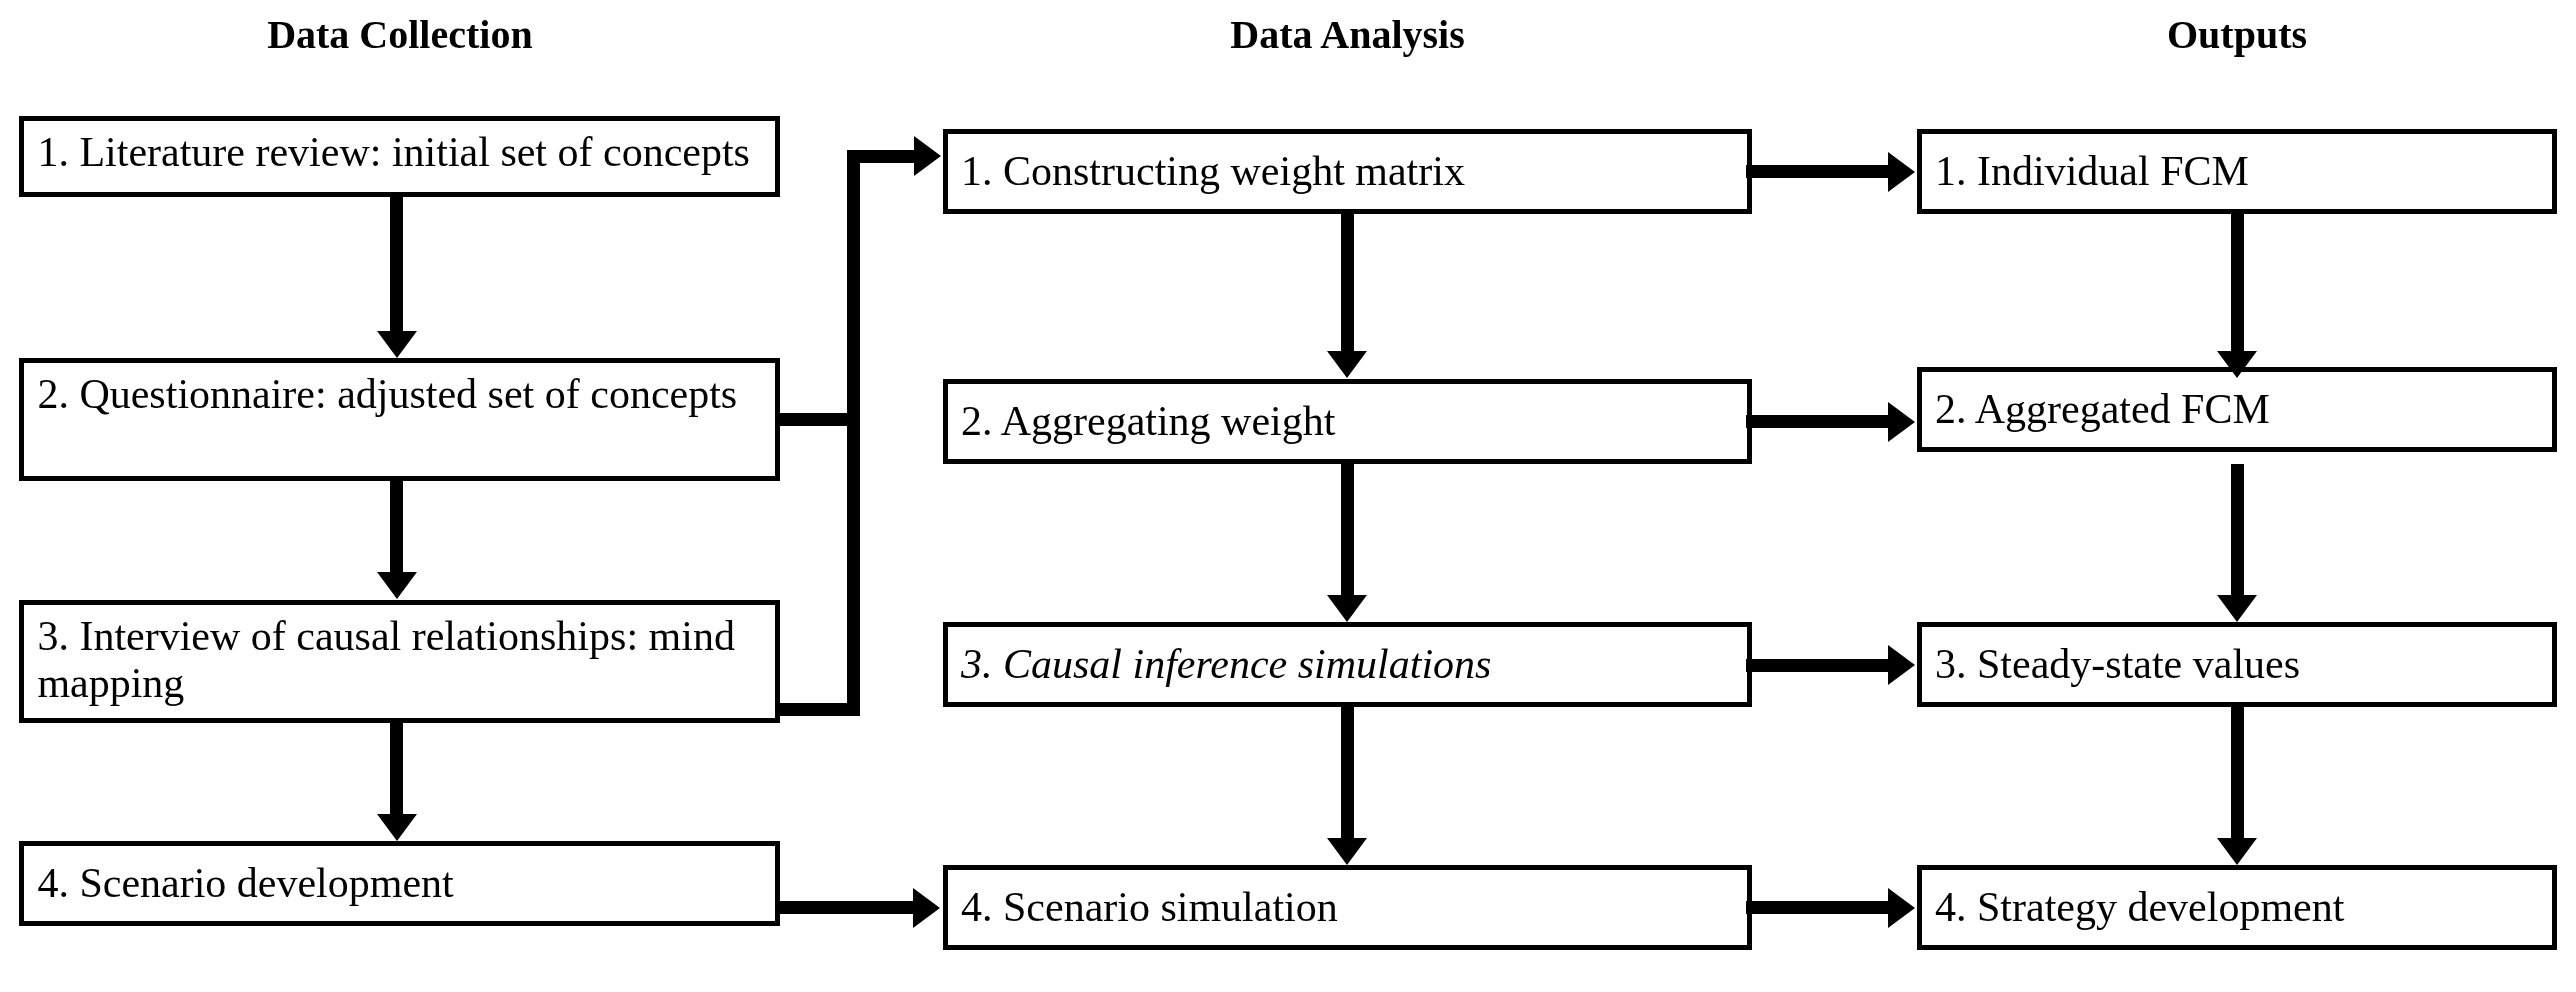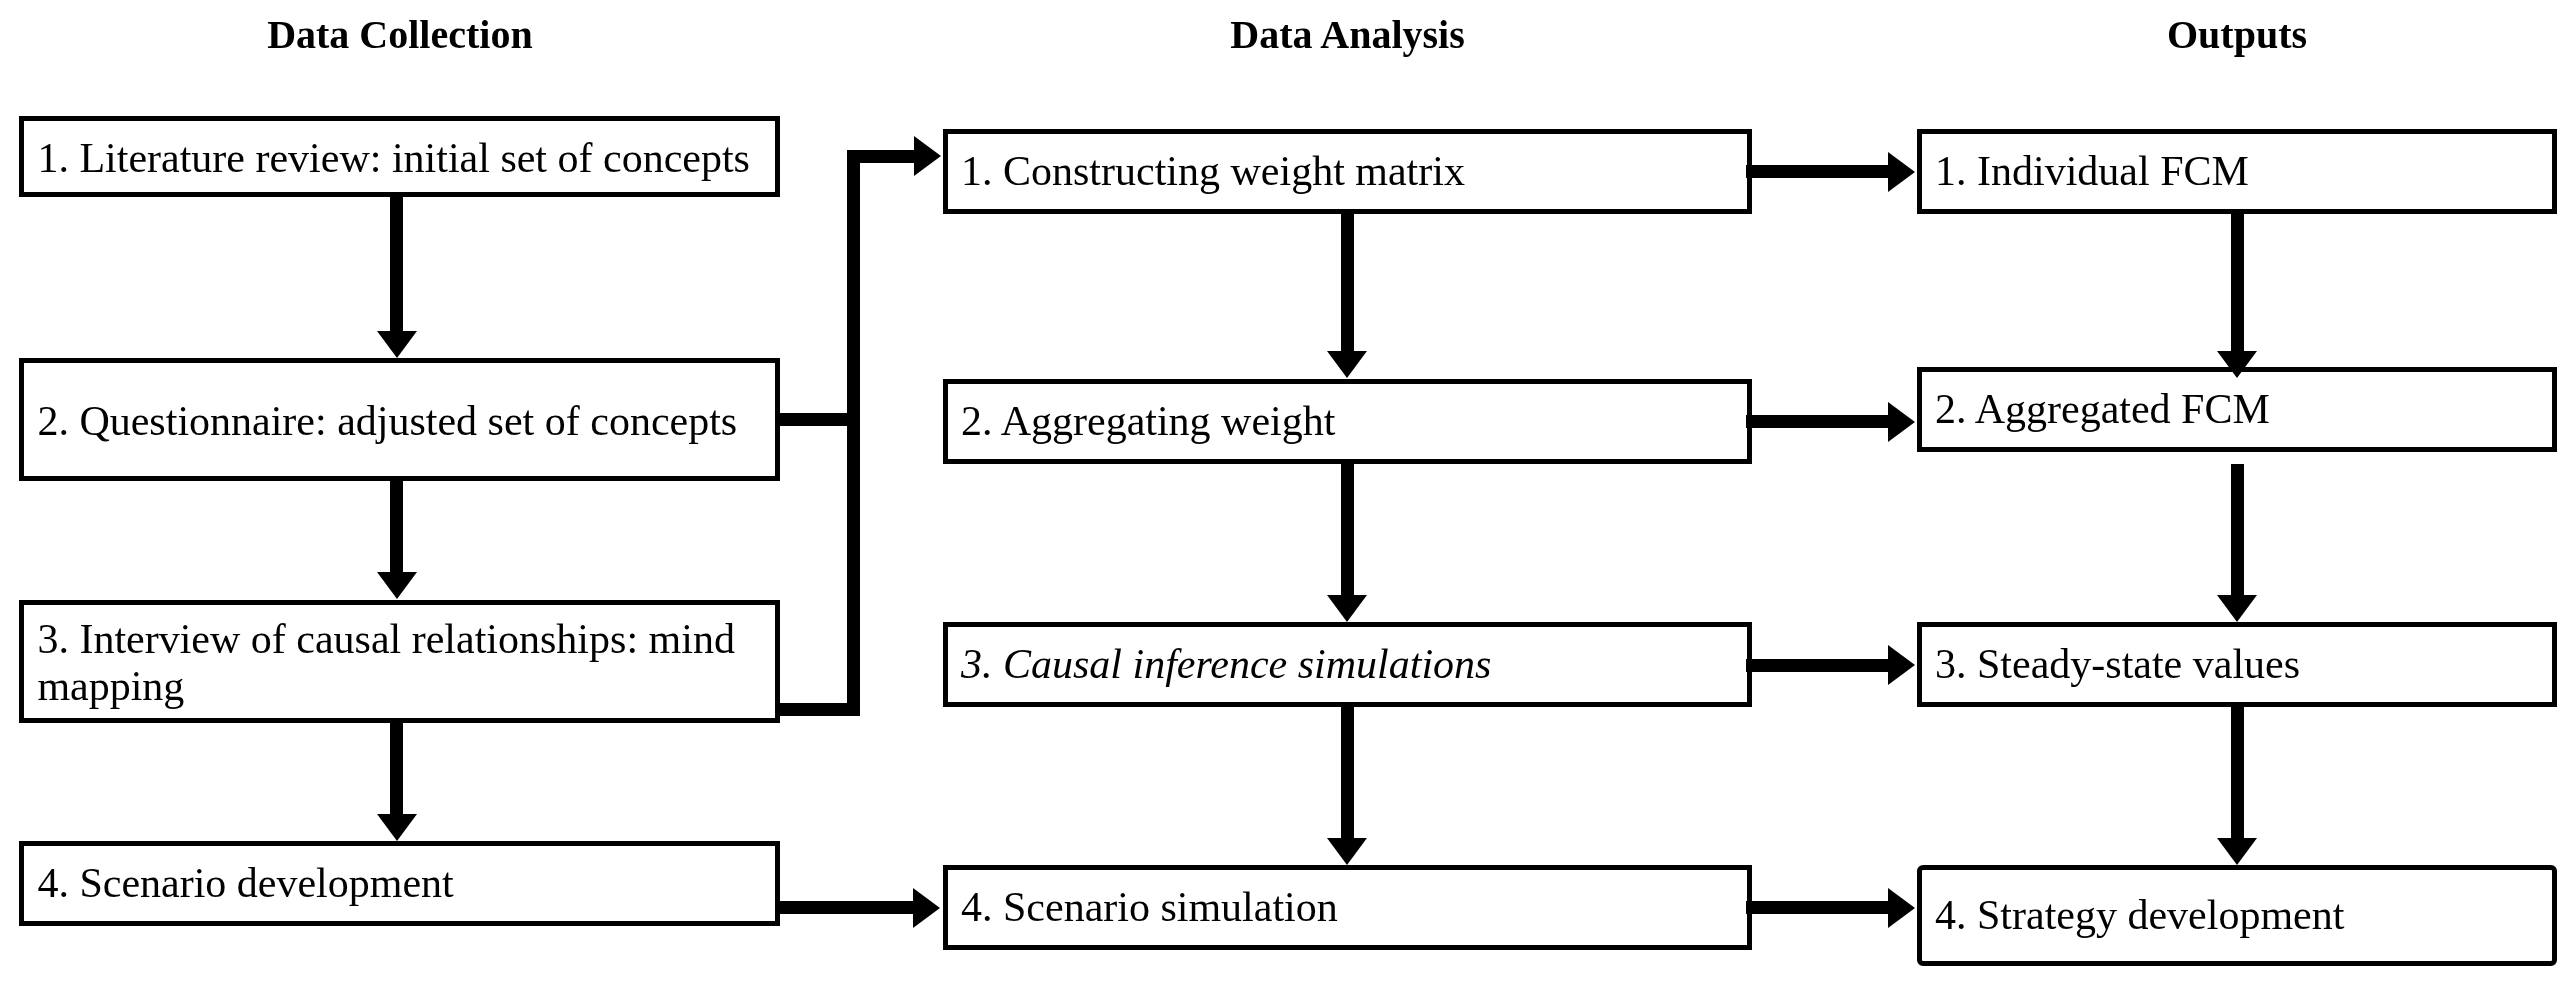--- a/index.html
+++ b/index.html
@@ -44,21 +44,21 @@
     display: flex;
     align-items: center;
     overflow: hidden;
   }
   .node .node-label {
     display: block;
     width: 100%;
     text-align: left;
   }
   .node.two-line {
-    align-items: center;
+    align-items: flex-start;
     padding-top: 8px;
   }
 
   
   .conn {
     position: absolute;
     background: #000000;
   }
   .v-line { width: 13px; }
   .h-line { height: 13px; }
@@ -129,21 +129,21 @@
   </div>
 
   <div class="node" style="left:1917px; top:367px; width:640px; height:85px;">
     <span class="node-label">2. Aggregated FCM</span>
   </div>
 
   <div class="node" style="left:1917px; top:622px; width:640px; height:85px;justify-content:center;">
     <span class="node-label">3. Steady-state values</span>
   </div>
 
-  <div class="node" style="left:1917px; top:865px; width:640px; height:101px;border-radius:6px;">
+  <div class="node" style="left:1917px; top:865px; width:640px; height:85px;">
     <span class="node-label">4. Strategy development</span>
   </div>
 
   <div class="conn v-line" style="left:390px; top:197px; height:135px;"></div>
   <div class="arrow-down" style="left:377px; top:331px;"></div>
 
   <div class="conn v-line" style="left:390px; top:481px; height:94px;"></div>
   <div class="arrow-down" style="left:377px; top:572px;"></div>
 
   <div class="conn v-line" style="left:390px; top:722px; height:93px;"></div>

